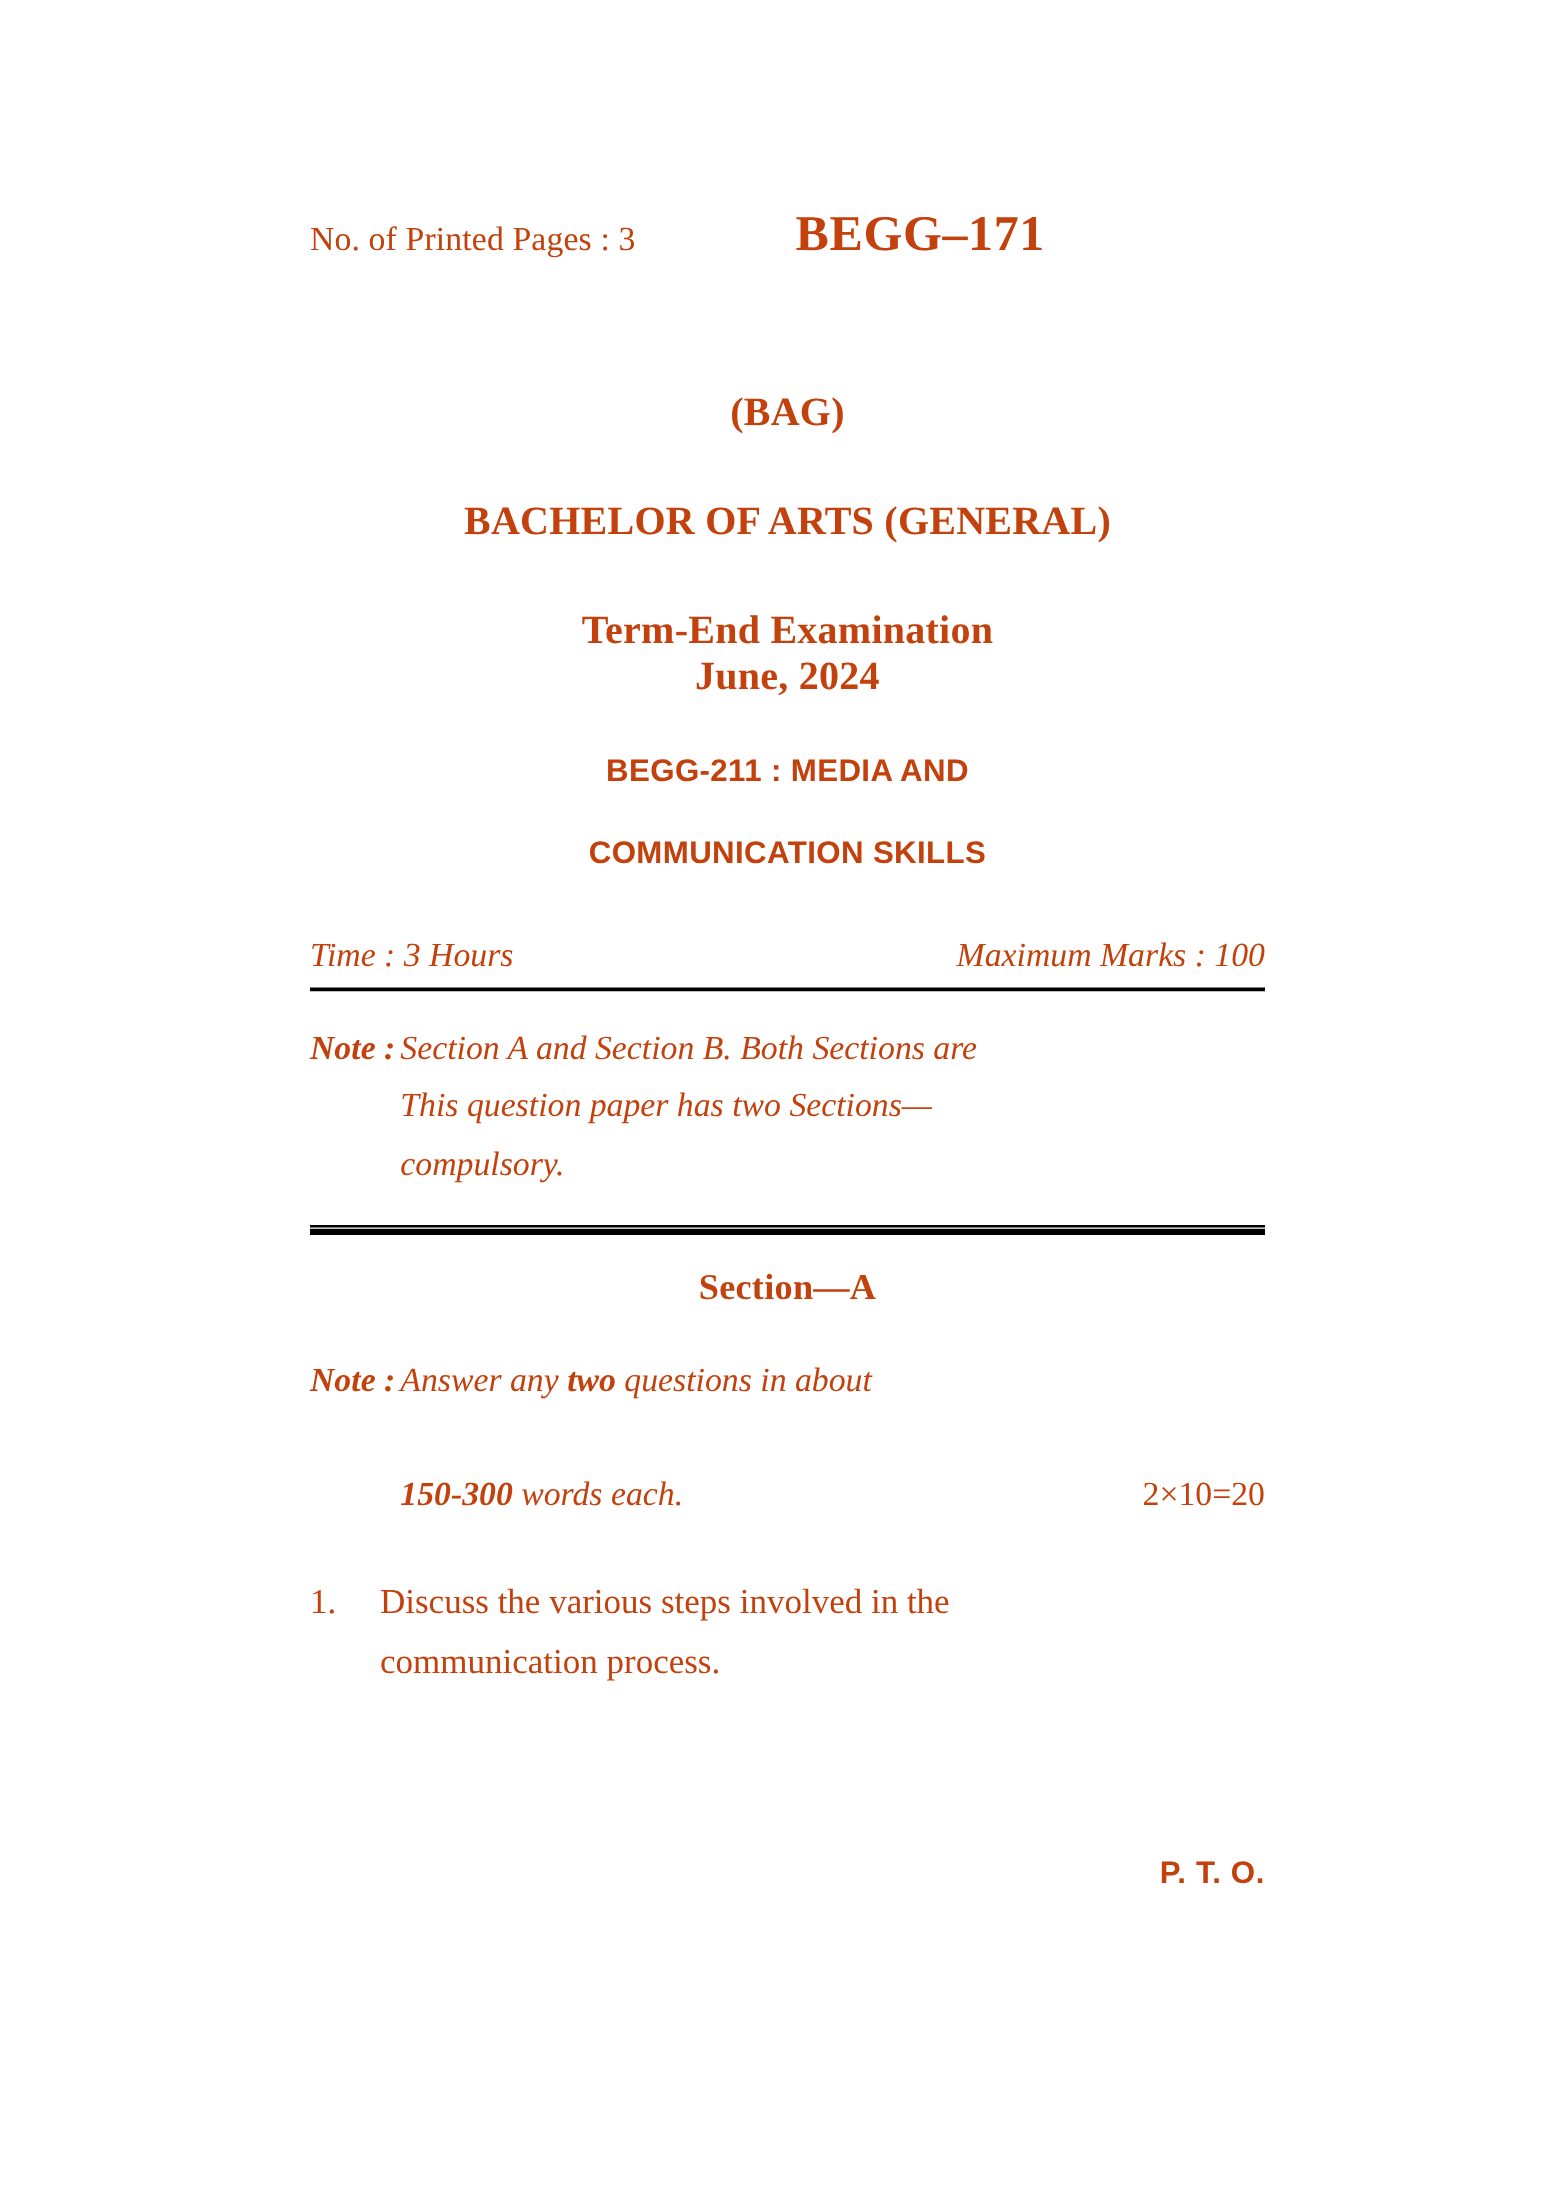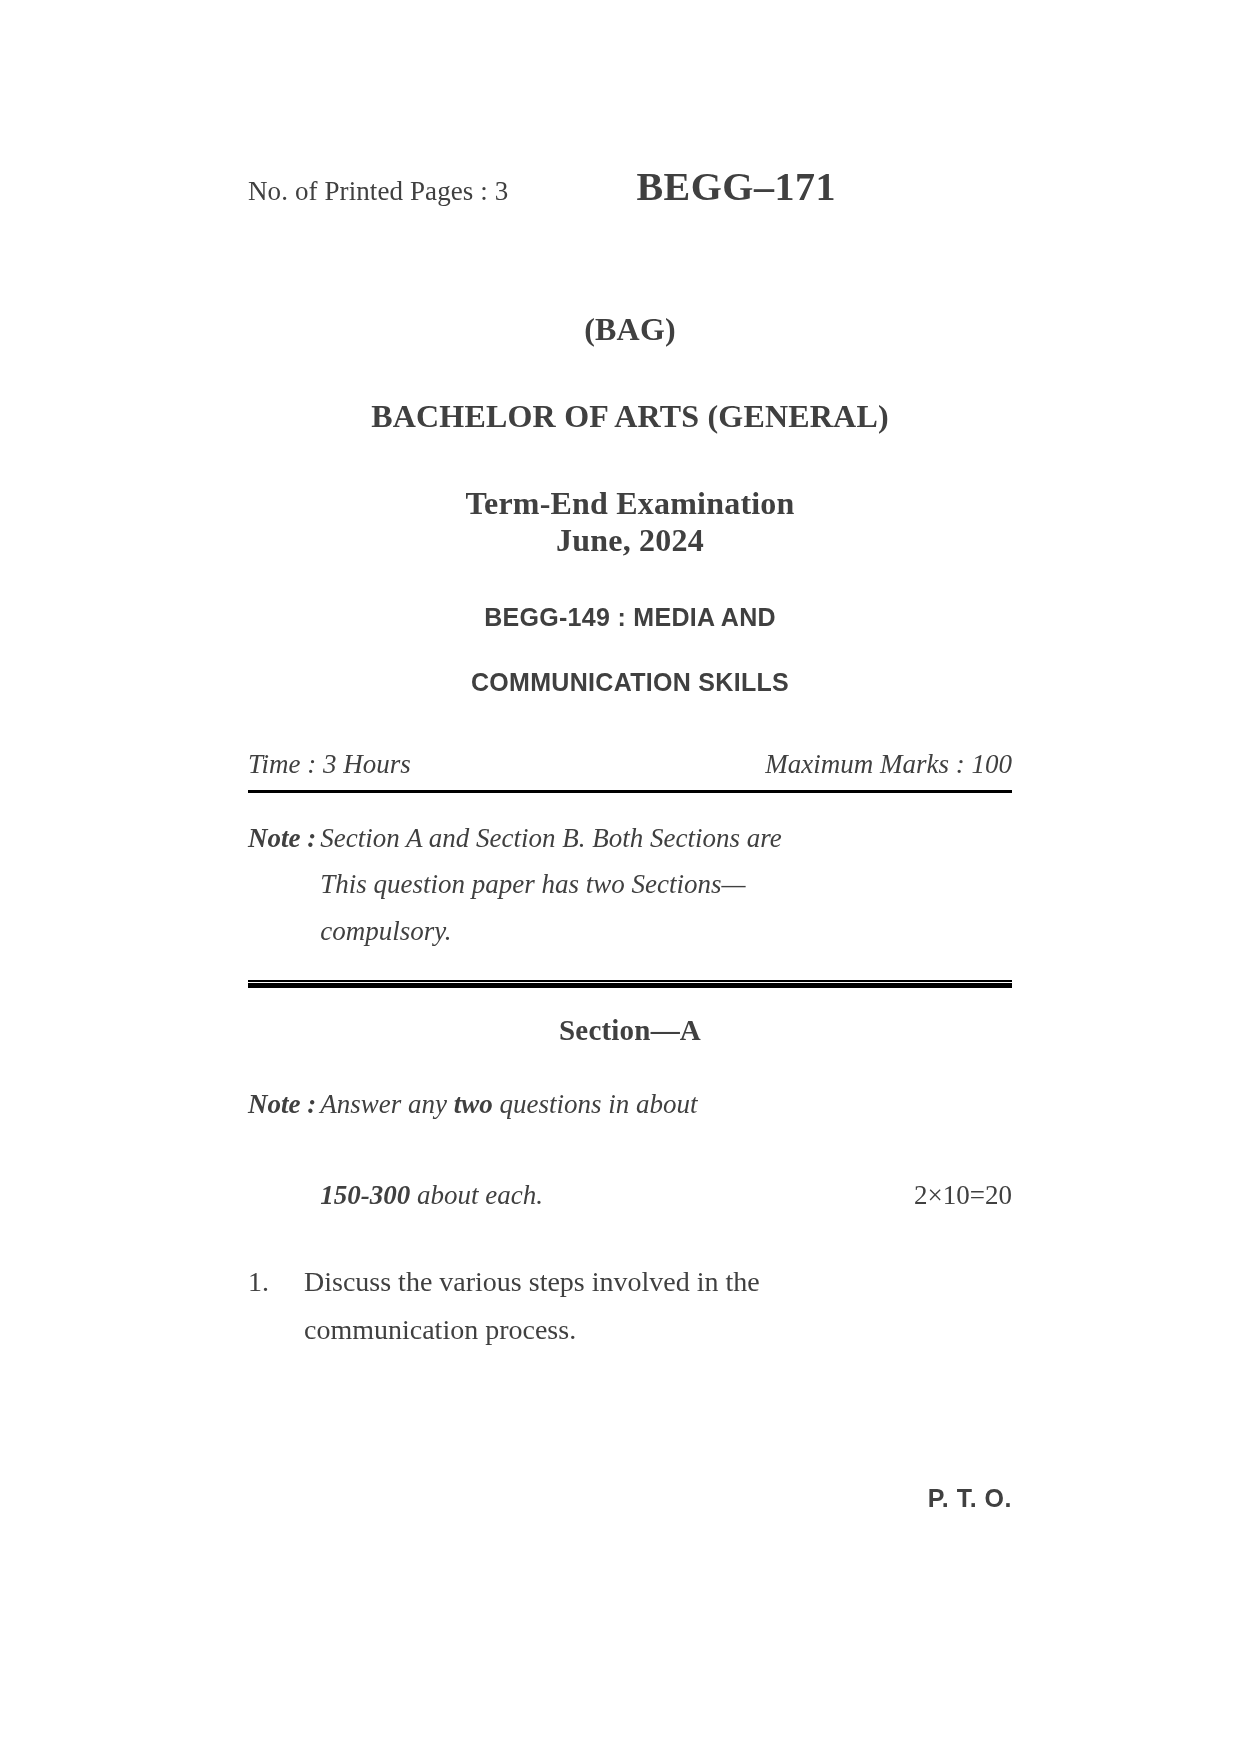--- a/index.html
+++ b/index.html
@@ -7,21 +7,21 @@
     padding: 0;
     background: #ffffff;
   }
   .page {
     position: relative;
     width: 1097px;
     height: 1754px;
     background: #ffffff;
     margin: 0 auto;
     font-family: "Liberation Serif", "DejaVu Serif", serif;
-    color: #404040;
+    color: #c2410c;
     overflow: hidden;
   }
   .content {
     position: absolute;
     left: 176px;
     top: 0;
     width: 764px;
   }
 
   
@@ -199,21 +199,21 @@
     <div class="header-row">
       <div class="printed-pages">No. of Printed Pages : 3</div>
       <div class="course-code">BEGG–171</div>
     </div>
 
     <div class="title-block">
       <div class="t-line t-abbr">(BAG)</div>
       <div class="t-line t-degree">BACHELOR OF ARTS (GENERAL)</div>
       <div class="t-line t-exam">Term-End Examination</div>
       <div class="t-line t-session">June, 2024</div>
-      <div class="subject-line">BEGG-149 : MEDIA AND</div>
+      <div class="subject-line">BEGG-211 : MEDIA AND</div>
       <div class="subject-line last">COMMUNICATION SKILLS</div>
     </div>
 
     <div class="meta-row">
       <div>Time : 3 Hours</div>
       <div class="marks">Maximum Marks : 100</div>
     </div>
     <hr class="rule-single">
 
     <div class="note-block">
@@ -227,21 +227,21 @@
 
     <div class="rule-double"></div>
 
     <div class="section-heading">Section—A</div>
 
     <div class="note-block">
       <div class="note-label">Note :</div>
       <div class="note-body">
         <div><span>Answer any </span><b>two</b><span> questions in about</span></div>
         <div class="marks-line last-line">
-          <div><b>150-300</b><span> about each.</span></div>
+          <div><b>150-300</b><span> words each.</span></div>
           <div class="mk">2×10=20</div>
         </div>
       </div>
     </div>
 
     <div class="question">
       <div class="q-num">1.</div>
       <div class="q-text">
         <div>Discuss the various steps involved in the</div>
         <div class="last-line">communication process.</div>

